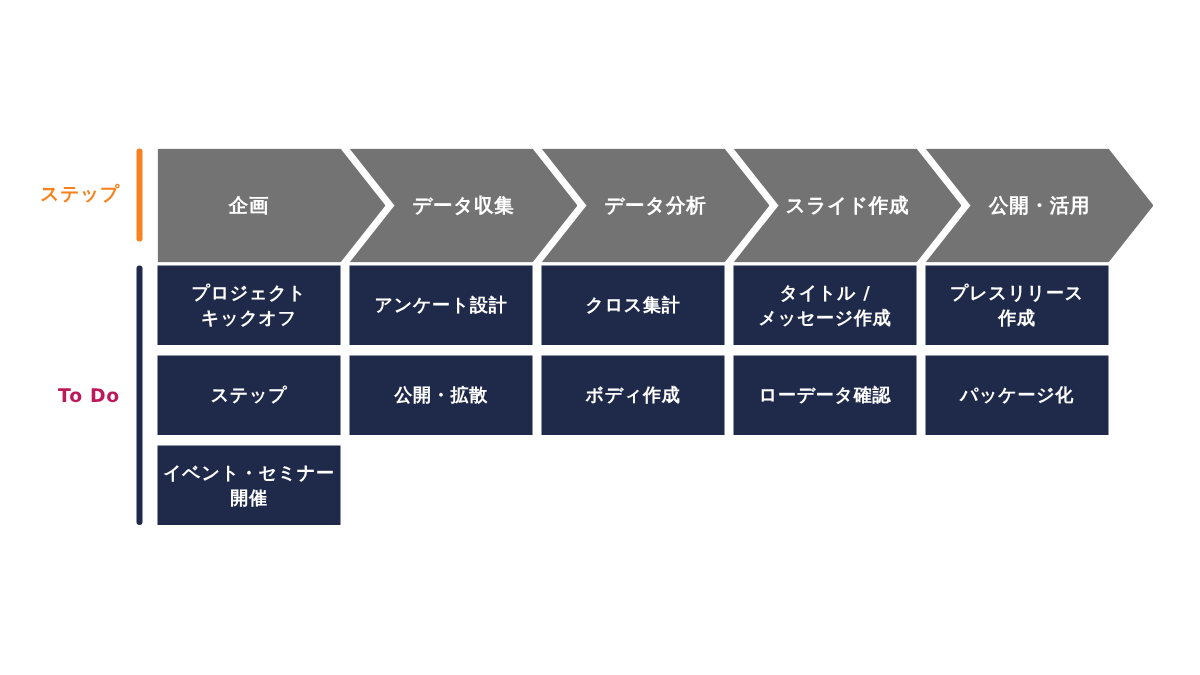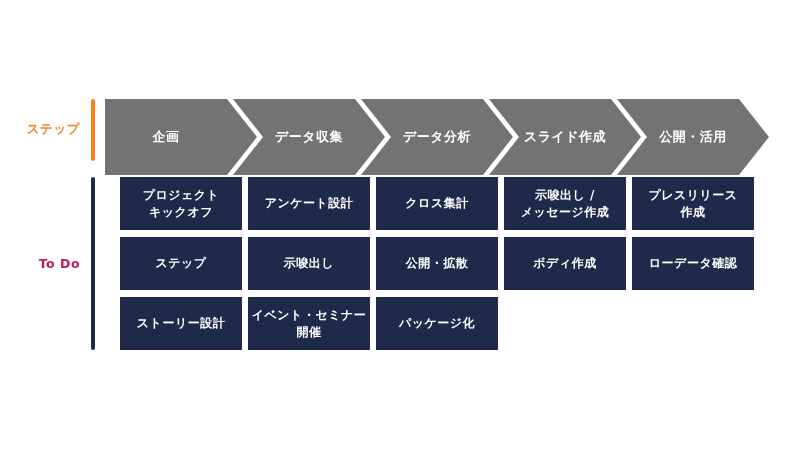--- a/index.html
+++ b/index.html
@@ -76,21 +76,21 @@
   }
   .a1 { left: 0; }
   .a2 { left: 128px; }
   .a3 { left: 256px; }
   .a4 { left: 384px; }
   .a5 { left: 512px; }
 
   
   .todo-grid {
     position: absolute;
-    left: 120px;
+    left: 105px;
     top: 177px;
     display: grid;
     grid-template-columns: repeat(5, 122px);
     grid-template-rows: repeat(3, 53px);
     column-gap: 6px;
     row-gap: 7px;
   }
   .todo-cell {
     background: #1F2A4A;
     color: #FFFFFF;
@@ -123,30 +123,28 @@
 
   <div class="row-label todo-label">To Do</div>
   <div class="bar navy-bar"></div>
 
   <div class="todo-grid">
 
     <div class="todo-cell">プロジェクト
 キックオフ</div>
     <div class="todo-cell">アンケート設計</div>
     <div class="todo-cell">クロス集計</div>
-    <div class="todo-cell">示唆出し /
+    <div class="todo-cell">タイトル /
 メッセージ作成</div>
     <div class="todo-cell">プレスリリース
 作成</div>
 
     <div class="todo-cell">ステップ</div>
-    <div class="todo-cell">示唆出し</div>
     <div class="todo-cell">公開・拡散</div>
 
     <div class="todo-cell">ボディ作成</div>
     <div class="todo-cell">ローデータ確認</div>
-    <div class="todo-cell">ストーリー設計</div>
+    <div class="todo-cell">パッケージ化</div>
     <div class="todo-cell">イベント・セミナー
 開催</div>
-    <div class="todo-cell">パッケージ化</div>
   </div>
 
 </div>
 
 </body></html>

